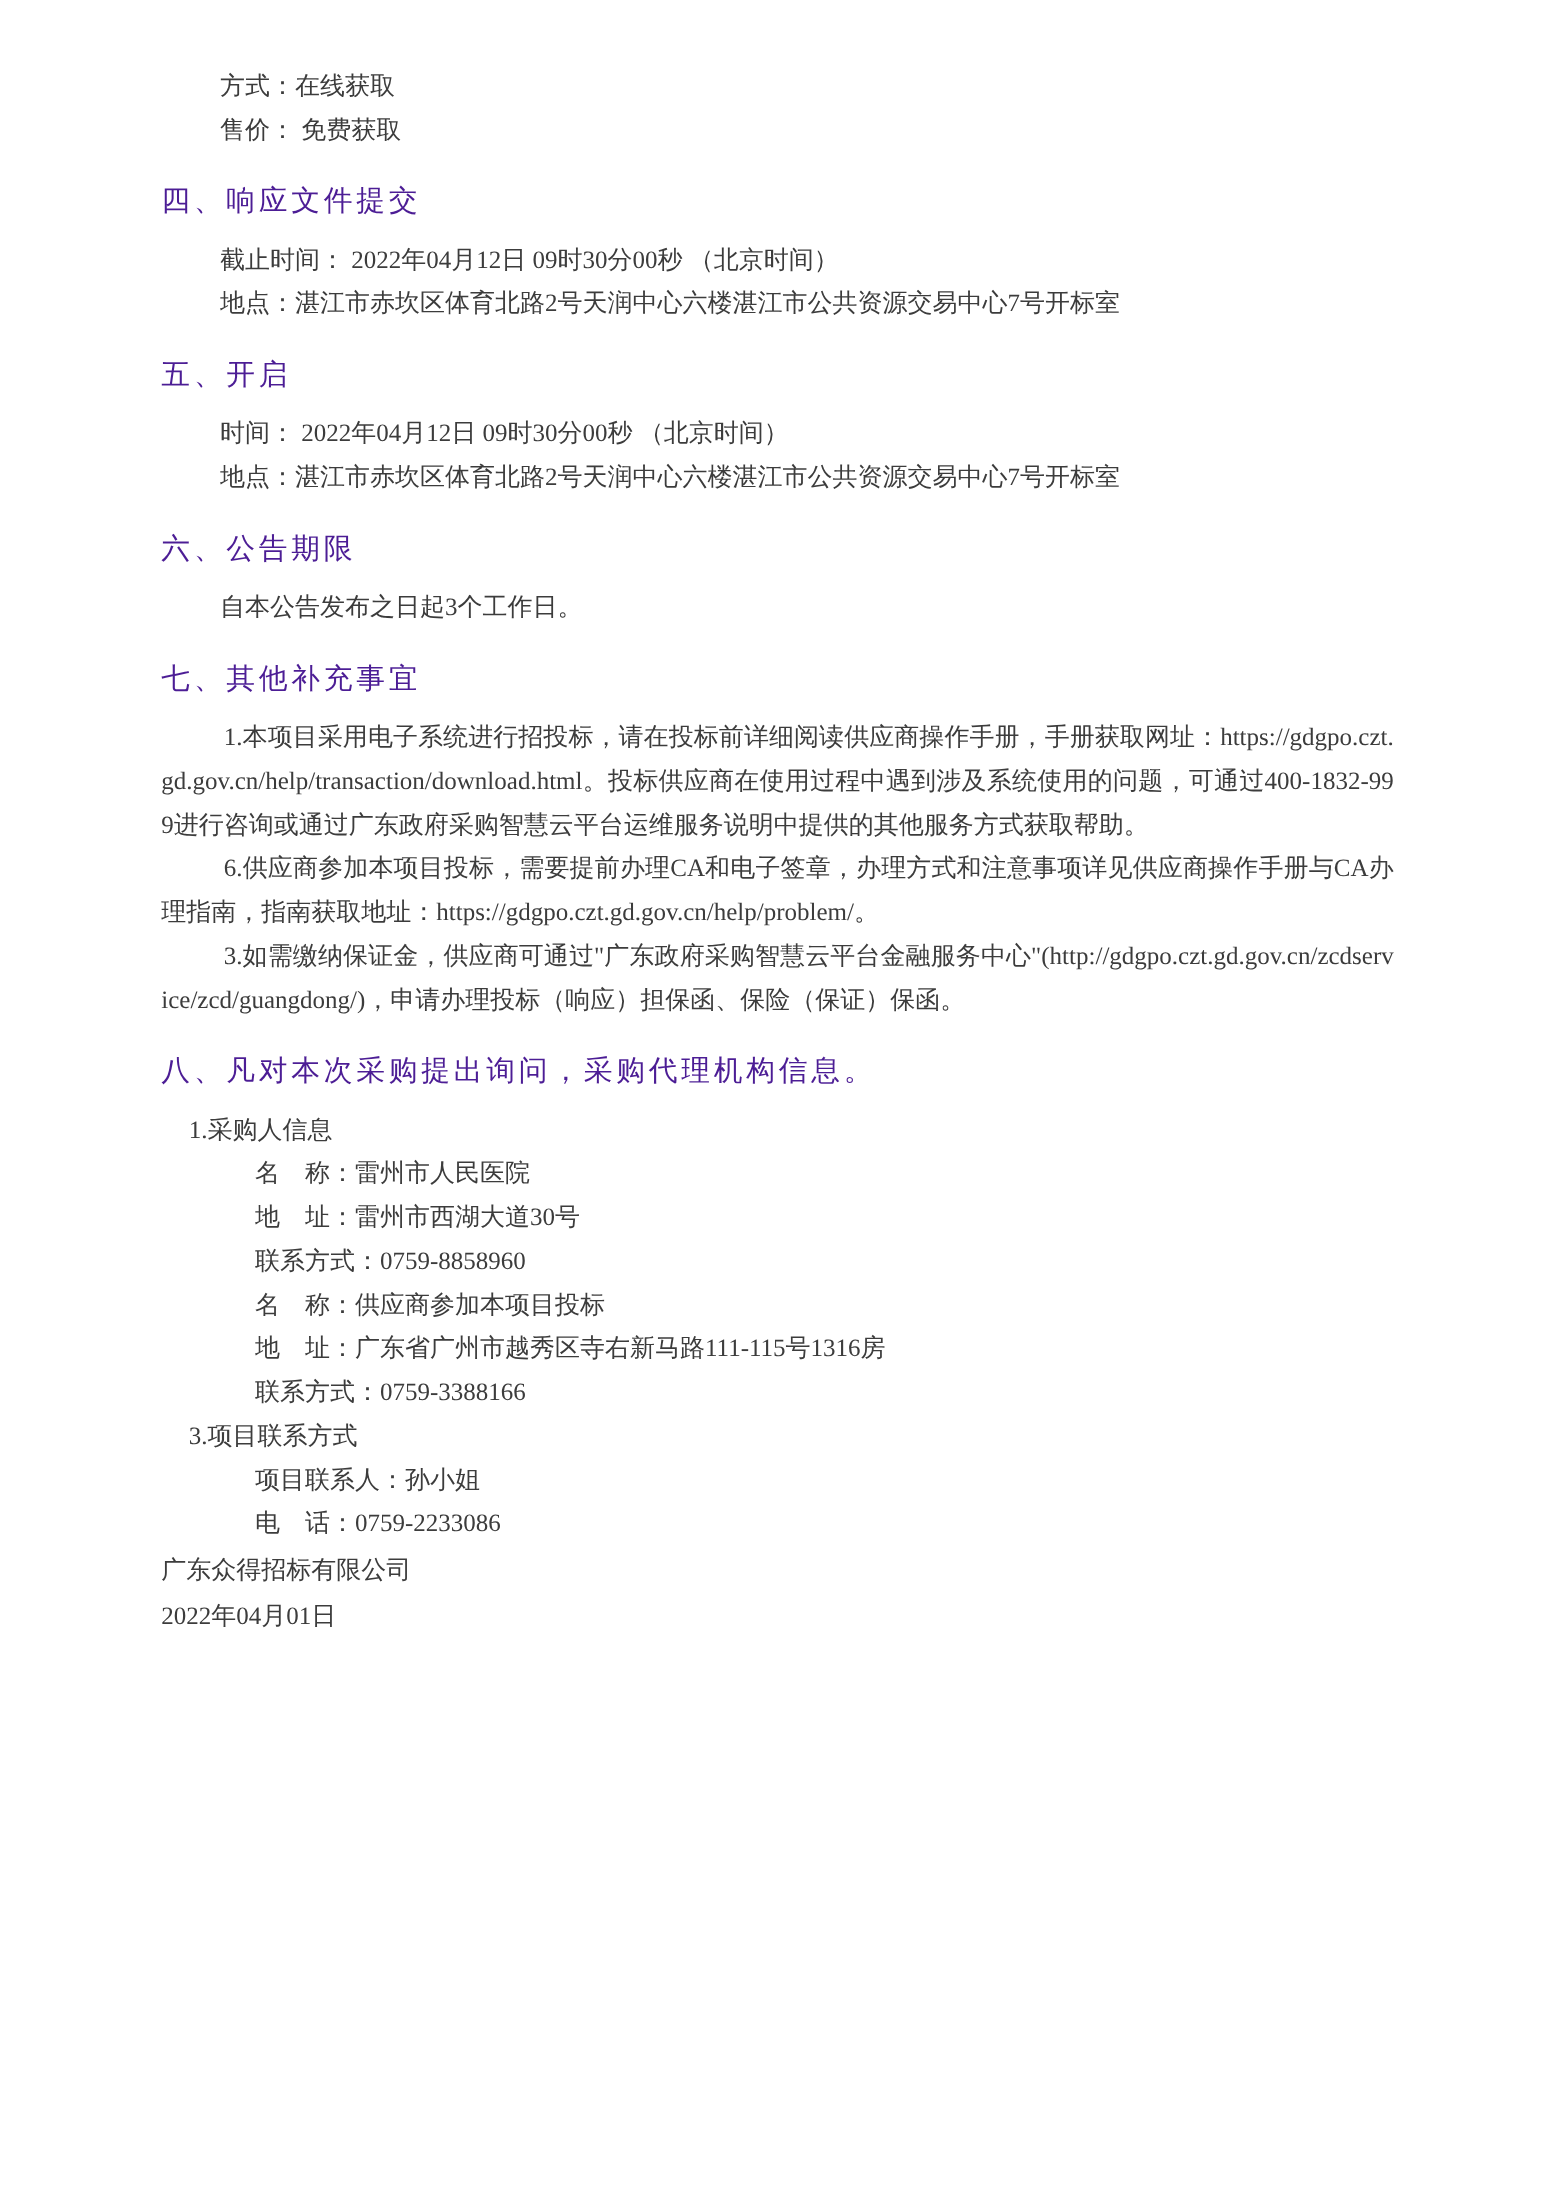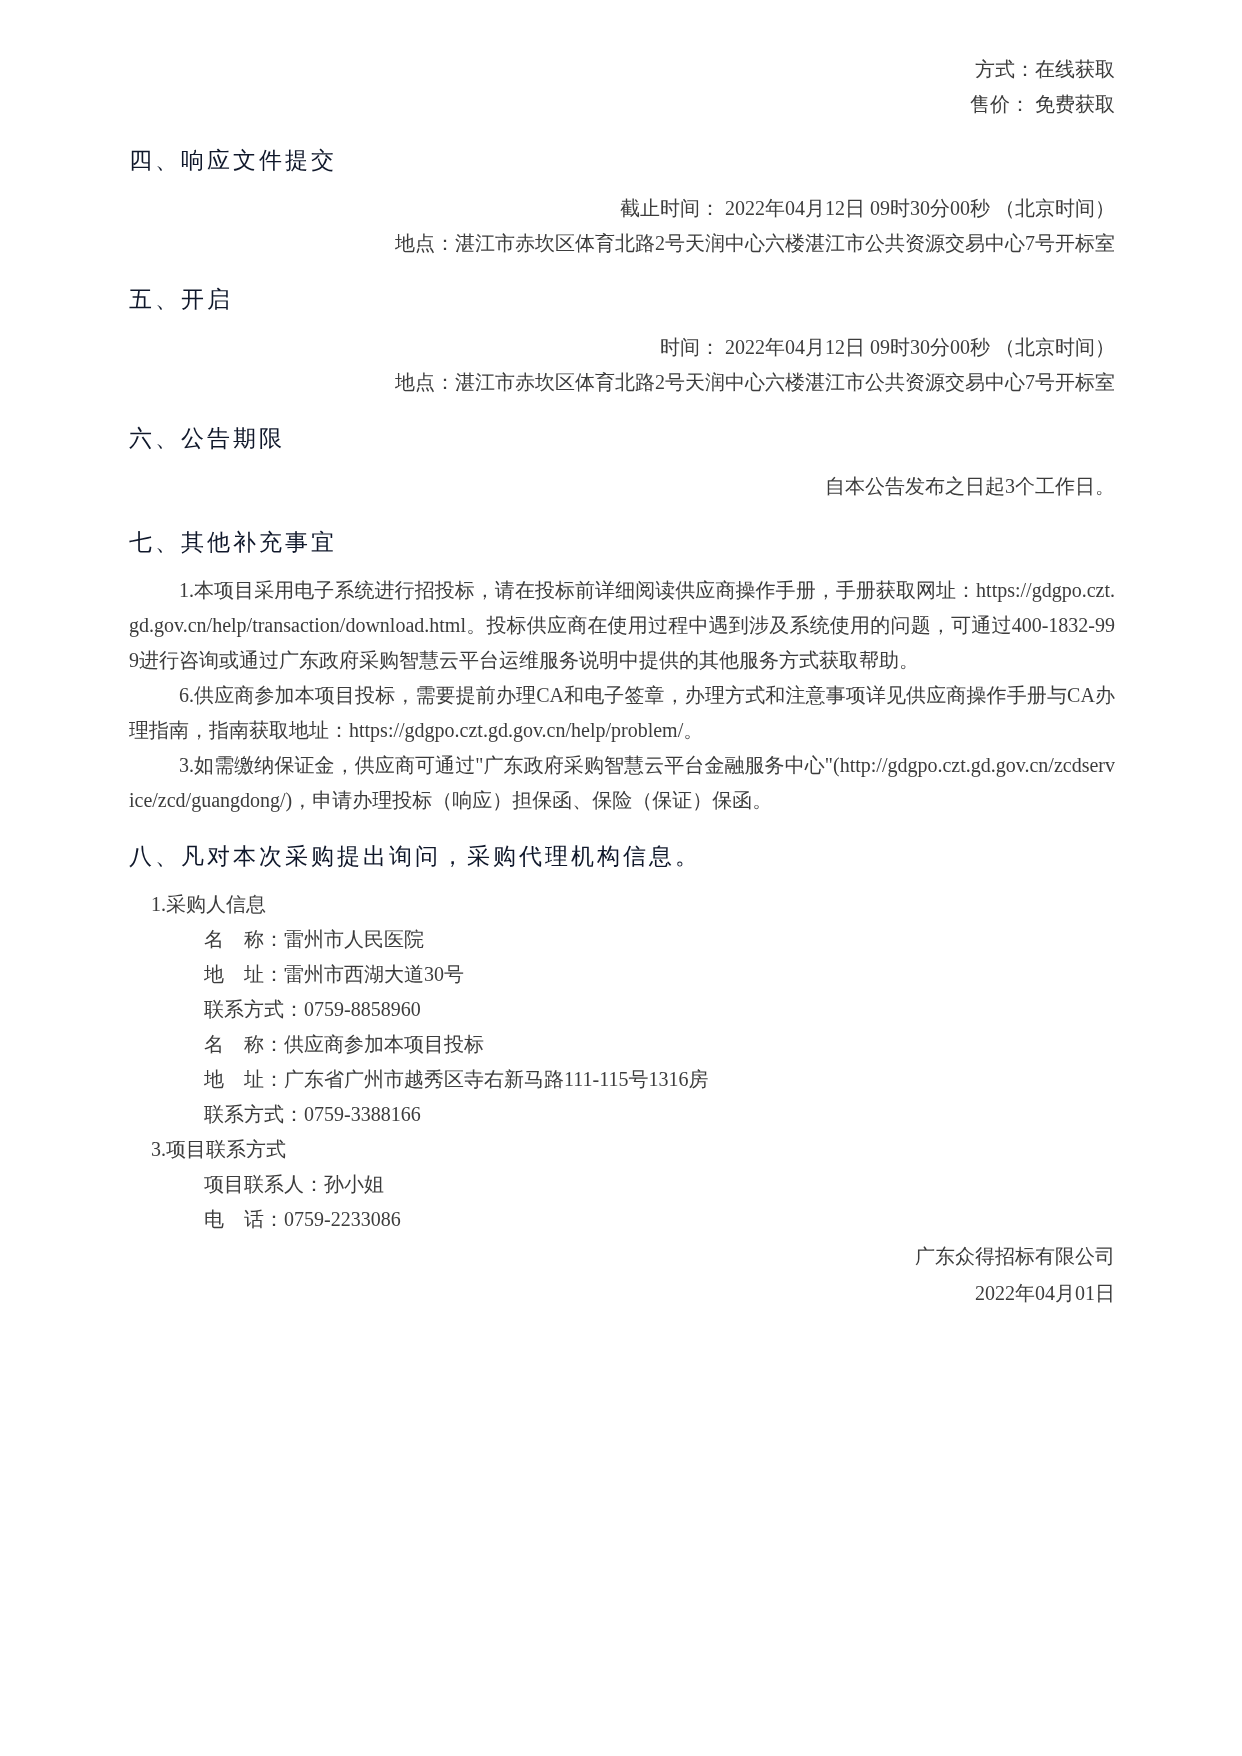--- a/index.html
+++ b/index.html
@@ -18,46 +18,45 @@
     font-size: 20px;
     line-height: 35px;
     color: #3c3c3c;
     overflow: hidden;
   }
   .line {
     white-space: pre-wrap;
   }
   .lvl1 {
     padding-left: 47px;
-    text-align: right;
   }
   h2.section-heading {
     font-size: 23px;
     font-weight: 400;
     letter-spacing: 3px;
     margin: 19px 0 10px 0;
     line-height: 40px;
-    color: #0f172a;
+    color: #4c1d95;
   }
   .para {
     text-indent: 50px;
     text-align: justify;
     word-break: break-all;
     white-space: pre-wrap;
   }
   .contact-title {
     padding-left: 22px;
     white-space: pre-wrap;
   }
   .contact-line {
     padding-left: 75px;
     white-space: pre-wrap;
   }
   .signature {
-    text-align: right;
+    text-align: left;
     margin-top: 2px;
     white-space: pre-wrap;
   }
 </style>
 </head>
 <body>
 
 <div class="page">
 
   <div class="line lvl1">方式：在线获取</div>

